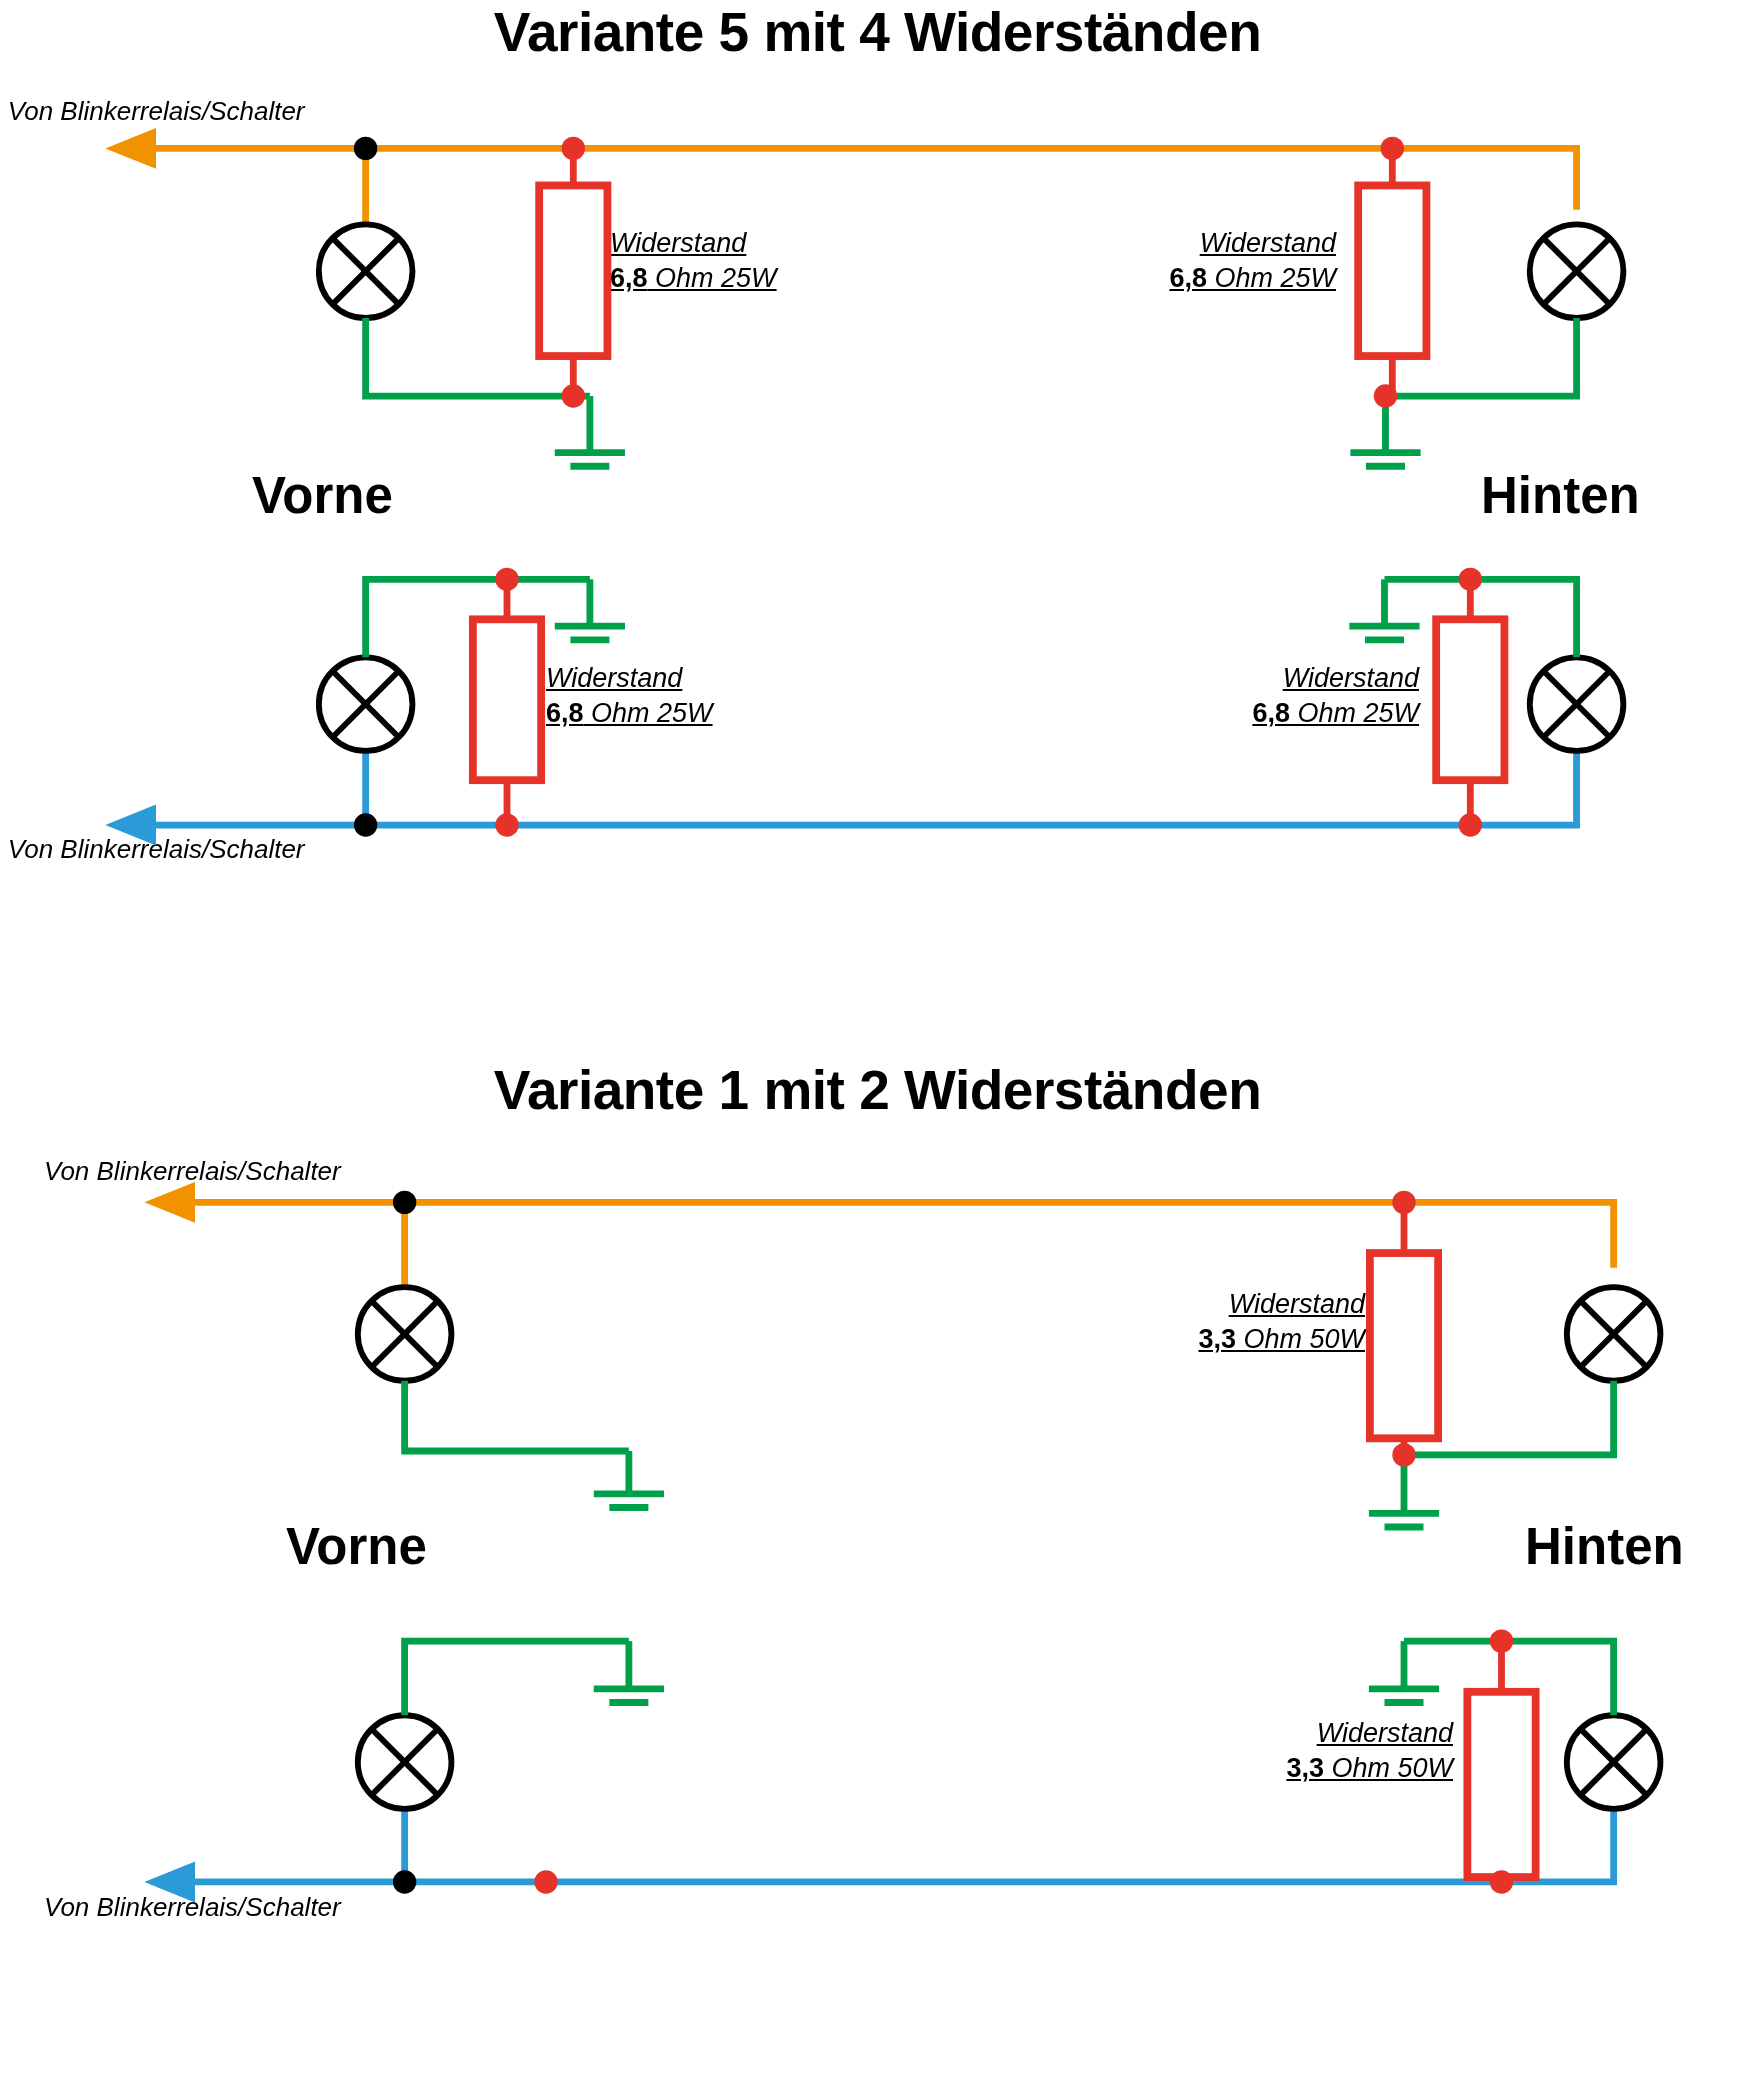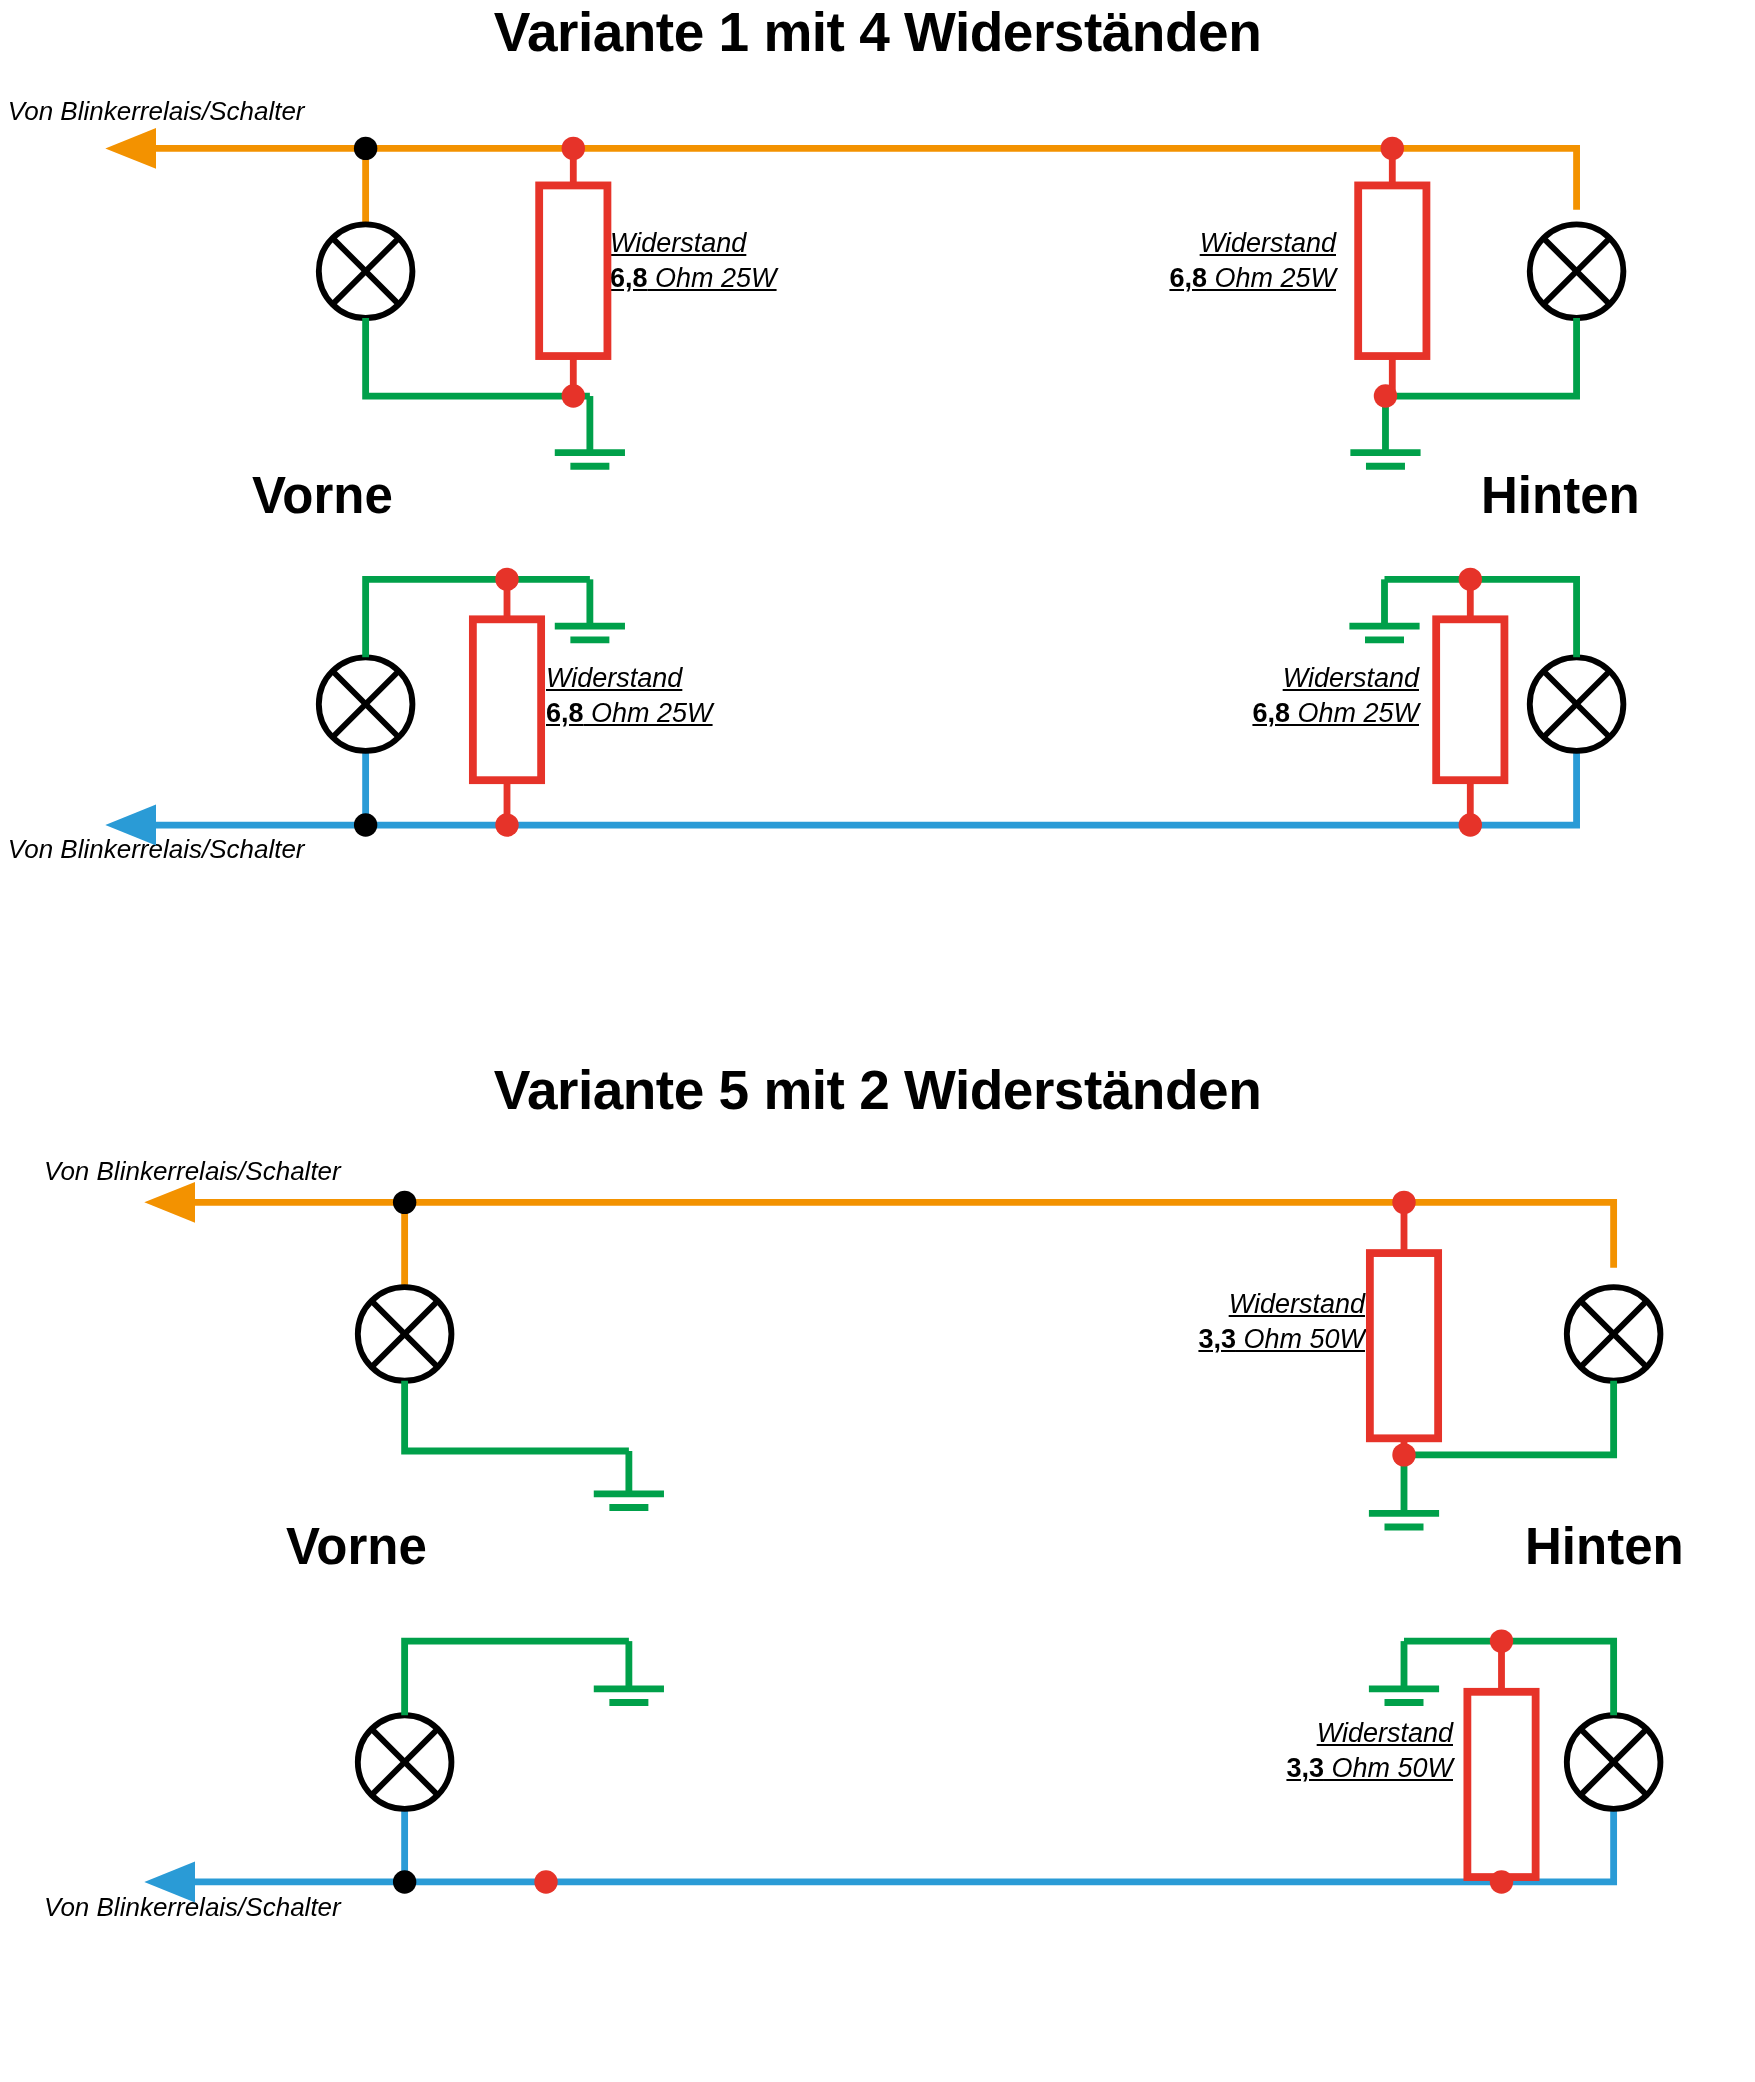--- a/index.html
+++ b/index.html
@@ -90,22 +90,22 @@
     top: 0;
     width: 1755px;
     height: 2082px;
   }
 </style>
 </head>
 <body>
 
 <div class="stage">
 
-  <div class="title" id="title-1">Variante 1 mit 4 Widerständen</div>
-  <div class="title" id="title-2">Variante 5 mit 2 Widerständen</div>
+  <div class="title" id="title-1">Variante 5 mit 4 Widerständen</div>
+  <div class="title" id="title-2">Variante 1 mit 2 Widerständen</div>
 
   <div class="src-label" id="src-1">Von Blinkerrelais/Schalter</div>
   <div class="src-label" id="src-2">Von Blinkerrelais/Schalter</div>
   <div class="src-label" id="src-3">Von Blinkerrelais/Schalter</div>
   <div class="src-label" id="src-4">Von Blinkerrelais/Schalter</div>
 
   <div class="big-label" id="label-vorne-1">Vorne</div>
   <div class="big-label" id="label-hinten-1">Hinten</div>
   <div class="big-label" id="label-vorne-2">Vorne</div>
   <div class="big-label" id="label-hinten-2">Hinten</div>

